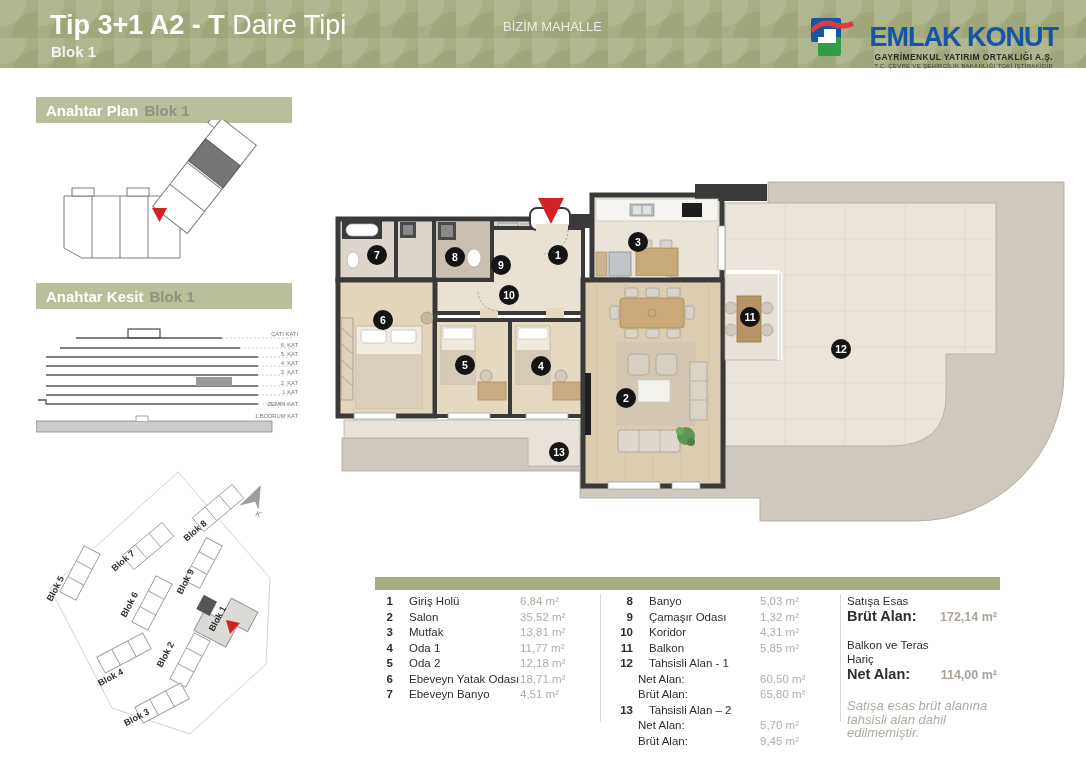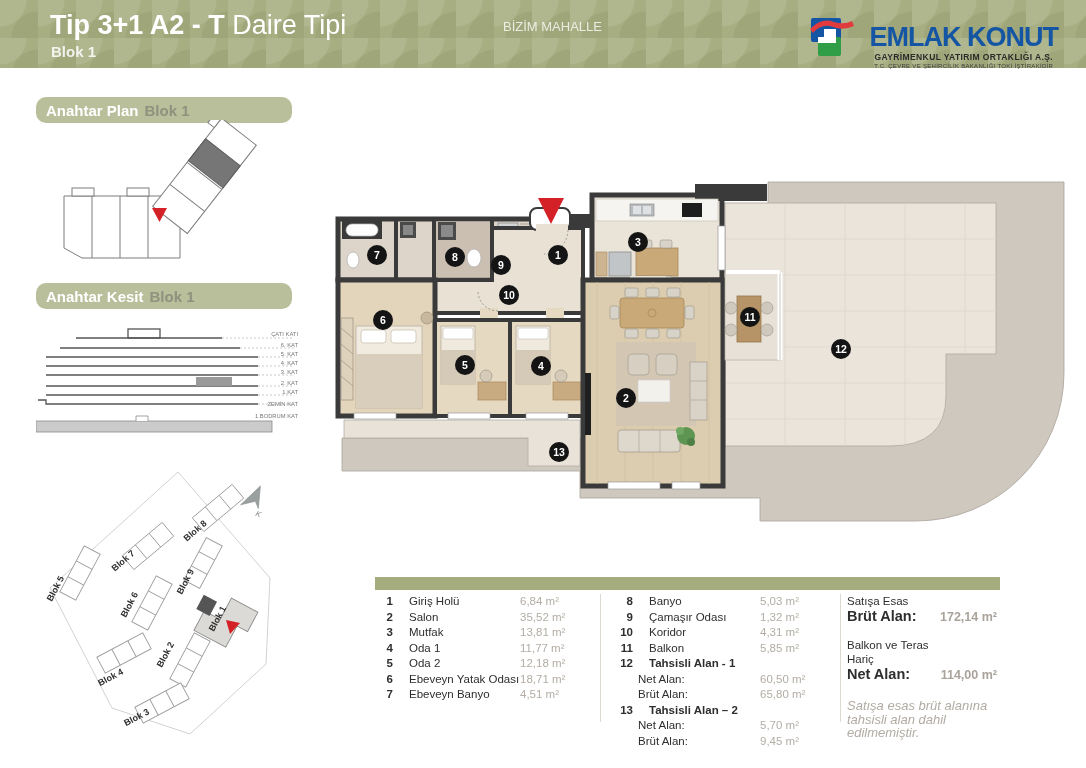--- a/index.html
+++ b/index.html
@@ -17,34 +17,34 @@
   .hdr-sub{position:absolute;left:51px;top:43px;color:rgba(255,255,255,0.85);font-size:15px;font-weight:bold;}
   .hdr-proj{position:absolute;left:440px;top:19px;width:225px;text-align:center;
             color:rgba(255,255,255,0.78);font-size:13px;line-height:15px;}
   .logo{position:absolute;right:28px;top:8px;display:flex;align-items:center;gap:8px;}
   .logo-txt{display:flex;flex-direction:column;align-items:center;margin-top:16px;}
   .logo-name{color:#1455a4;font-size:27px;font-weight:bold;letter-spacing:-1px;line-height:26px;white-space:nowrap;}
   .logo-l1{color:#2b2b2b;font-size:8.5px;font-weight:bold;letter-spacing:.4px;margin-top:2px;white-space:nowrap;}
   .logo-l2{color:#3c3c3c;font-size:6px;letter-spacing:.3px;margin-top:1px;white-space:nowrap;}
 
   
-  .secbar{position:absolute;left:36px;width:256px;height:26px;border-radius:10px;background:#b8bf9a;
+  .secbar{position:absolute;left:36px;width:256px;height:26px;border-radius:0;background:#b8bf9a;
           display:flex;align-items:center;padding-left:10px;box-sizing:border-box;font-size:15px;font-weight:bold;}
   .secbar .w{color:#fff;white-space:pre;}
   .secbar .g{color:#8e927e;margin-left:6px;}
 
   .svgbox{position:absolute;}
 
   
   .tbar{position:absolute;left:375px;top:577px;width:625px;height:13px;background:#a5ad7f;}
   .collist{position:absolute;top:594px;font-size:11.5px;color:#2e2e2e;}
   .row{display:flex;align-items:baseline;height:15.5px;line-height:15.5px;}
   .row .no{width:18px;text-align:right;font-weight:bold;flex:none;}
   .row .nm{margin-left:16px;flex:1;}
-  .row .nm.bd{font-weight:bold;}
+  .row .nm.bd{font-weight:normal;}
   .row .sub{margin-left:23px;flex:1;}
   .row .ar{color:#b3ada5;text-align:left;flex:none;width:70px;}
   .vline{position:absolute;top:594px;width:1px;height:128px;background:#ddd9d2;}
   .summary{position:absolute;left:847px;top:594px;width:150px;font-size:11.5px;color:#2e2e2e;}
   .sum-line{line-height:14px;}
   .sum-big{display:flex;align-items:baseline;justify-content:space-between;line-height:17px;}
   .sum-big .lab{font-weight:bold;font-size:14.5px;}
   .sum-big .val{font-weight:bold;font-size:12.5px;color:#a9a39b;}
   .sum-note{font-style:italic;color:#b1aba3;font-size:13px;line-height:13.5px;margin-top:15px;}
   .sum-gap{height:12px;}

